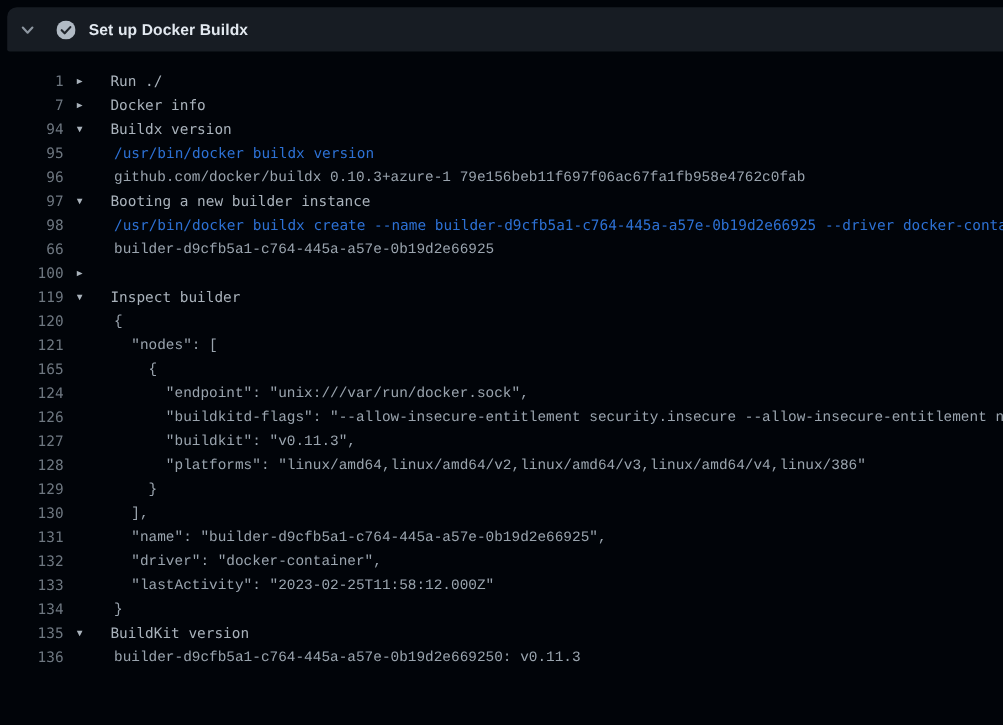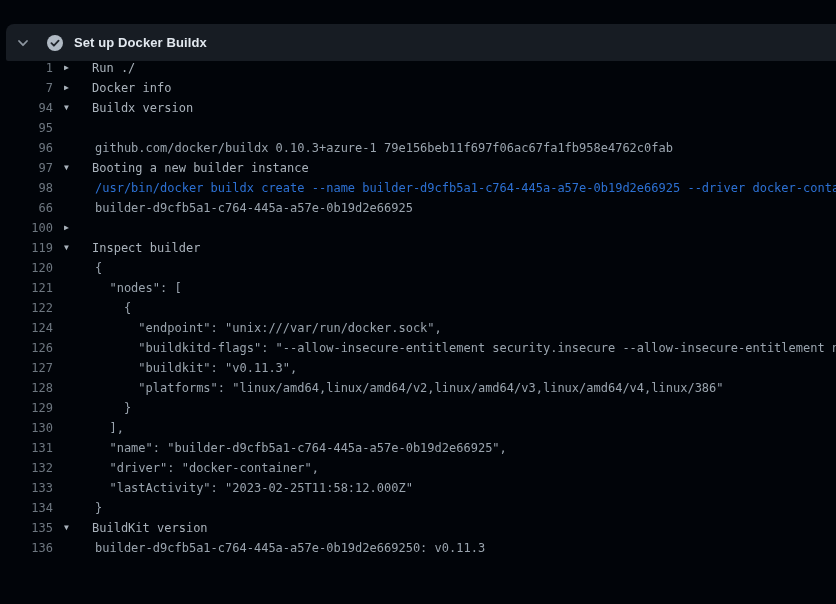--- a/index.html
+++ b/index.html
@@ -24,21 +24,20 @@
   .step-header {
     position: absolute;
     top: 6px; left: 6px; right: 0;
     height: 37px;
     background: var(--header-bg);
     border-top-left-radius: 8px;
     border-bottom-left-radius: 2px;
     display: flex;
     align-items: center;
     cursor: pointer;
-    margin-top: 18px;
   }
   .chevron-wrap {
     width: 16px; height: 16px;
     margin-left: 9px;
     display: flex; align-items: center; justify-content: center;
   }
   .status-wrap {
     width: 16px; height: 16px;
     margin-left: 16px;
     display: flex; align-items: center; justify-content: center;
@@ -73,21 +72,21 @@
   .line .arrow {
     flex: 0 0 13px;
     width: 13px;
     margin-left: 11px;
     font-size: 8px;
     color: var(--group-text);
     text-align: left;
   }
   .line .text { white-space: pre; padding-left: 15px; }
   .line.type-output .text,
-  .line.type-output .arrow { color: var(--output-text); }
+  .line.type-output .arrow { color: var(--output-text); font-family: Liberation Mono, monospace; }
   .line.type-output .text { padding-left: 18px; }
   .line.type-command .text { color: var(--command-text); padding-left: 18px; }
   .line.type-group-collapsed .text,
   .line.type-group-expanded .text { color: var(--group-text); }
   .line.type-group-collapsed,
   .line.type-group-expanded { cursor: pointer; }
 </style>
 </head>
 <body>
 
@@ -118,20 +117,21 @@
     <span class="text">Docker info</span>
   </div>
     <div class="line type-group-expanded">
     <span class="num">94</span>
     <span class="arrow">▼</span>
     <span class="text">Buildx version</span>
   </div>
     <div class="line type-command">
     <span class="num">95</span>
     <span class="arrow"></span>
+    <span class="text">/usr/bin/docker buildx version</span>
   </div>
     <div class="line type-output">
     <span class="num">96</span>
     <span class="arrow"></span>
     <span class="text">github.com/docker/buildx 0.10.3+azure-1 79e156beb11f697f06ac67fa1fb958e4762c0fab</span>
   </div>
     <div class="line type-group-expanded">
     <span class="num">97</span>
     <span class="arrow">▼</span>
     <span class="text">Booting a new builder instance</span>
@@ -159,21 +159,21 @@
     <span class="num">120</span>
     <span class="arrow"></span>
     <span class="text">{</span>
   </div>
     <div class="line type-output">
     <span class="num">121</span>
     <span class="arrow"></span>
     <span class="text">  "nodes": [</span>
   </div>
     <div class="line type-output">
-    <span class="num">122</span>
+    <span class="num">165</span>
     <span class="arrow"></span>
     <span class="text">    {</span>
   </div>
     <div class="line type-output">
     <span class="num">124</span>
     <span class="arrow"></span>
     <span class="text">      "endpoint": "unix:///var/run/docker.sock",</span>
   </div>
     <div class="line type-output">
     <span class="num">126</span>

